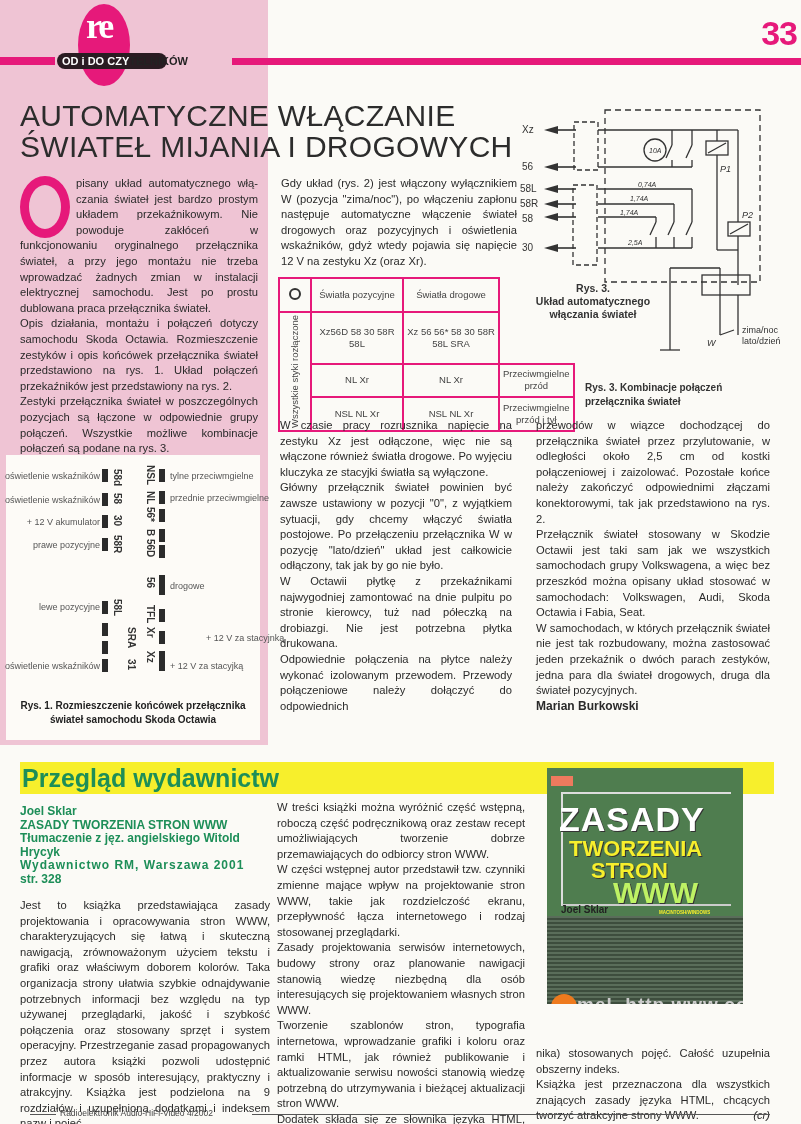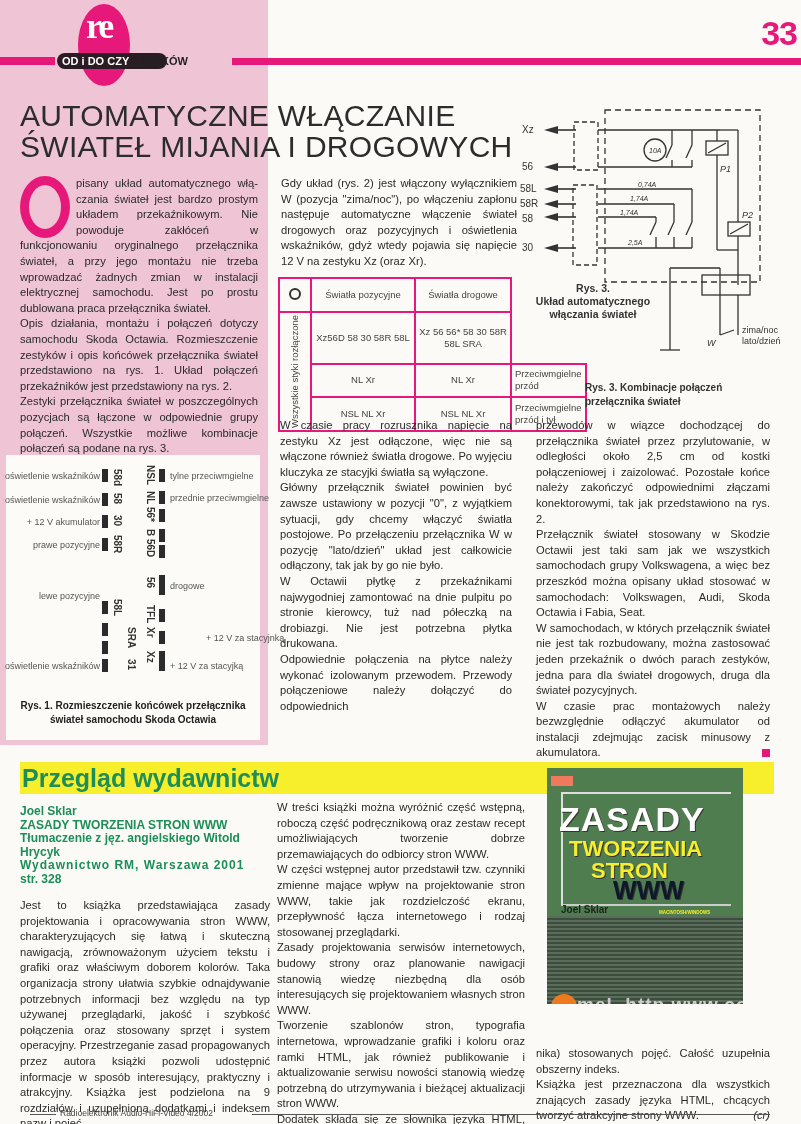--- a/index.html
+++ b/index.html
@@ -20,39 +20,39 @@
   .col { position: absolute; font-size: 11.2px; line-height: 15.6px; text-align: justify; color: #2a2a2a; }
   .col p { margin: 0; }
   .drop-o { float: left; width: 50px; height: 62px; margin: 0 6px 0 0; border: 9px solid #e6197a; border-radius: 50%; }
   .fig1 { position: absolute; left: 6px; top: 455px; width: 254px; height: 285px; background: #fdfbf7; }
   .fig1 .lbl { position: absolute; font-size: 9px; color: #555; white-space: nowrap; }
   .fig1 .pin { position: absolute; width: 6px; height: 13px; background: #2b2b2b; }
   .fig1 .code { position: absolute; font-weight: bold; font-size: 10px; color: #333; writing-mode: vertical-rl; white-space: nowrap; }
   .fig1 .caption { position: absolute; left: 0; top: 244px; width: 254px; text-align: center; font-weight: bold; font-size: 10px; line-height: 14px; color: #222; }
   .table3 { position: absolute; left: 278px; top: 277px; border-collapse: collapse; font-size: 9.5px; color: #444; }
   .table3 td { border: 2px solid #e6197a; text-align: center; vertical-align: middle; padding: 2px 3px; line-height: 12px; }
-  .table3 td.note { text-align: left; border-right: 2px solid #e6197a; border-radius: 6px; }
+  .table3 td.note { text-align: center; border-right: 2px solid #e6197a; border-radius: 6px; }
   .table3 td.vert { writing-mode: vertical-rl; transform: rotate(180deg); font-size: 9.5px; }
   .circle-sym { display: inline-block; width: 12px; height: 12px; border: 2px solid #333; border-radius: 50%; }
   .fig2-cap { position: absolute; left: 528px; top: 282px; width: 130px; text-align: center; font-weight: bold; font-size: 10.5px; line-height: 13px; color: #333; }
   .fig3-cap { position: absolute; left: 585px; top: 381px; font-weight: bold; font-size: 10px; line-height: 14px; color: #333; }
   .author { font-weight: bold; font-size: 12px; }
   .end-mark { display: inline-block; width: 8px; height: 8px; background: #e6197a; float: right; margin-top: 4px; }
   .review-banner { position: absolute; left: 20px; top: 762px; width: 524px; height: 32px; background: #f7ef2c; }
   .review-banner-right { position: absolute; left: 544px; top: 762px; width: 230px; height: 32px; background: #f7ef2c; }
   .review-title { position: absolute; left: 22px; top: 762px; font-weight: bold; font-size: 25px; color: #1d8e58; line-height: 32px; }
   .book-meta { position: absolute; left: 20px; top: 805px; width: 234px; font-weight: bold; font-size: 12px; line-height: 13.6px; color: #1d8e58; }
   .book-meta .spaced { letter-spacing: 1px; }
   .cover { position: absolute; left: 547px; top: 768px; width: 196px; height: 236px; background: #4f7d4f; overflow: hidden; }
   .cover .stripes { position: absolute; left: 0; top: 148px; width: 100%; height: 110px; background: repeating-linear-gradient(#5a6d5a 0 2px, #3d4d3d 2px 4px); }
   .cover .frame { position: absolute; left: 14px; top: 24px; width: 170px; height: 114px; border-top: 2px solid #ddd; border-left: 2px solid #ddd; border-bottom: 2px solid #ccc; }
   .cover .t1 { position: absolute; left: 12px; top: 32px; font-weight: bold; font-size: 34px; color: #fff; letter-spacing: 1px; text-shadow: 1px 1px 0 #333; }
   .cover .t2 { position: absolute; left: 22px; top: 68px; font-weight: bold; font-size: 22px; color: #f7ef2c; text-shadow: 1px 1px 0 #333; }
   .cover .t3 { position: absolute; left: 44px; top: 90px; font-weight: bold; font-size: 22px; color: #f7ef2c; text-shadow: 1px 1px 0 #333; }
-  .cover .t4 { position: absolute; left: 66px; top: 108px; font-weight: bold; font-size: 25px; color: #0f172a; text-shadow: 1px 1px 0 #333; }
+  .cover .t4 { position: absolute; left: 66px; top: 108px; font-weight: bold; font-size: 30px; color: #bef264; text-shadow: 1px 1px 0 #333; }
   .cover .auth { position: absolute; left: 14px; top: 136px; font-weight: bold; font-size: 10px; color: #222; }
   .cover .plat { position: absolute; left: 112px; top: 142px; font-weight: bold; font-size: 4.5px; color: #f7ef2c; }
   .cover .arrow { position: absolute; left: 4px; top: 8px; width: 22px; height: 10px; background: #ee7a5e; }
   .cover .pub { position: absolute; left: 4px; top: 226px; width: 26px; height: 30px; border-radius: 13px 13px 0 0; background: #ee7a1e; }
   .cover .url { position: absolute; left: 30px; top: 226px; font-size: 19px; font-weight: bold; color: #ccc; letter-spacing: 1px; }
   .footer { position: absolute; left: 30px; top: 1108px; width: 740px; height: 12px; }
   .footer .line { position: absolute; top: 6px; height: 1px; background: #555; }
   .footer .txt { position: absolute; left: 30px; top: 0; font-size: 8.5px; color: #444; white-space: nowrap; }
   .cr { font-style: italic; float: right; }
 </style>
@@ -84,21 +84,21 @@
 </div>
 
 <div class="col" style="left:281px; top:176px; width:236px;">
   <p>Gdy układ (rys. 2) jest włączony wyłącznikiem W (pozycja "zima/noc"), po włączeniu zapłonu następuje automatyczne włączenie świateł drogowych oraz pozycyjnych i oświetlenia wskaźników, gdyż wtedy pojawia się napięcie 12 V na zestyku Xz (oraz Xr).</p>
 </div>
 
 <table class="table3">
   <tbody>
       <tr>
     <td style="width:32px;height:34px;"><span class="circle-sym"></span></td>
-    <td style="width:104px;">Światła pozycyjne</td>
+    <td style="width:92px;">Światła pozycyjne</td>
     <td style="width:96px;">Światła drogowe</td>
     <td style="border:none;width:0;"></td>
   </tr>
   <tr>
     <td rowspan="3" class="vert">Wszystkie styki rozłączone</td>
     <td style="height:46px;">Xz56D 58 30 58R 58L</td>
     <td>Xz 56 56* 58 30 58R 58L SRA</td>
     <td style="border:none;"></td>
   </tr>
   <tr>
@@ -203,21 +203,21 @@
 <div class="fig3-cap">
   <div>Rys. 3. Kombinacje połączeń</div>
   <div>przełącznika świateł</div>
 </div>
 
 <div class="fig1">
   <span class="lbl" style="right:160px; top:16px;">oświetlenie wskaźników</span>
   <span class="lbl" style="right:160px; top:40px;">oświetlenie wskaźników</span>
   <span class="lbl" style="right:160px; top:62px;">+ 12 V akumulator</span>
   <span class="lbl" style="right:160px; top:85px;">prawe pozycyjne</span>
-  <span class="lbl" style="right:160px; top:136px;">lewe pozycyjne</span>
+  <span class="lbl" style="right:160px; top:147px;">lewe pozycyjne</span>
   <span class="lbl" style="right:160px; top:206px;">oświetlenie wskaźników</span>
   <span class="pin" style="left:96px; top:14px;"></span>
   <span class="pin" style="left:96px; top:38px;"></span>
   <span class="pin" style="left:96px; top:60px;"></span>
   <span class="pin" style="left:96px; top:83px;"></span>
   <span class="pin" style="left:96px; top:146px;"></span>
   <span class="pin" style="left:96px; top:168px;"></span>
   <span class="pin" style="left:96px; top:186px;"></span>
   <span class="pin" style="left:96px; top:204px;"></span>
   <span class="code" style="left:106px; top:14px;">58d</span>
@@ -260,21 +260,20 @@
   <p>W czasie pracy rozrusznika napięcie na zestyku Xz jest odłączone, więc nie są włączone również światła drogowe. Po wyjęciu kluczyka ze stacyjki światła są wyłączone.</p>
   <p>Główny przełącznik świateł powinien być zawsze ustawiony w pozycji "0", z wyjątkiem sytuacji, gdy chcemy włączyć światła postojowe. Po przełączeniu przełącznika W w pozycję "lato/dzień" układ jest całkowicie odłączony, tak jak by go nie było.</p>
   <p>W Octawii płytkę z przekaźnikami najwygodniej zamontować na dnie pulpitu po stronie kierowcy, tuż nad półeczką na drobiazgi. Nie jest potrzebna płytka drukowana.</p>
   <p>Odpowiednie połączenia na płytce należy wykonać izolowanym przewodem. Przewody połączeniowe należy dołączyć do odpowiednich</p>
 </div>
 
 <div class="col" style="left:536px; top:418px; width:234px;">
   <p>przewodów w wiązce dochodzącej do przełącznika świateł przez przylutowanie, w odległości około 2,5 cm od kostki połączeniowej i zaizolować. Pozostałe końce należy zakończyć odpowiednimi złączami konektorowymi, tak jak przedstawiono na rys. 2.</p>
   <p>Przełącznik świateł stosowany w Skodzie Octawii jest taki sam jak we wszystkich samochodach grupy Volkswagena, a więc bez przeszkód można opisany układ stosować w samochodach: Volkswagen, Audi, Skoda Octawia i Fabia, Seat.</p>
   <p>W samochodach, w których przełącznik świateł nie jest tak rozbudowany, można zastosować jeden przekaźnik o dwóch parach zestyków, jedna para dla świateł drogowych, druga dla świateł pozycyjnych.</p>
-  <p><span>W czasie prac montażowych należy bezwzględnie odłączyć akumulator od instalacji zdejmując zacisk minusowy z akumulatora.</span><span class="end-mark"></span></p>
   <p class="author">Marian Burkowski</p>
 </div>
 
 <div class="review-banner"></div>
 <div class="review-banner-right"></div>
 <div class="review-title">Przegląd wydawnictw</div>
 
 <div class="book-meta">
   <div>Joel Sklar</div>
   <div>ZASADY TWORZENIA STRON WWW</div>

